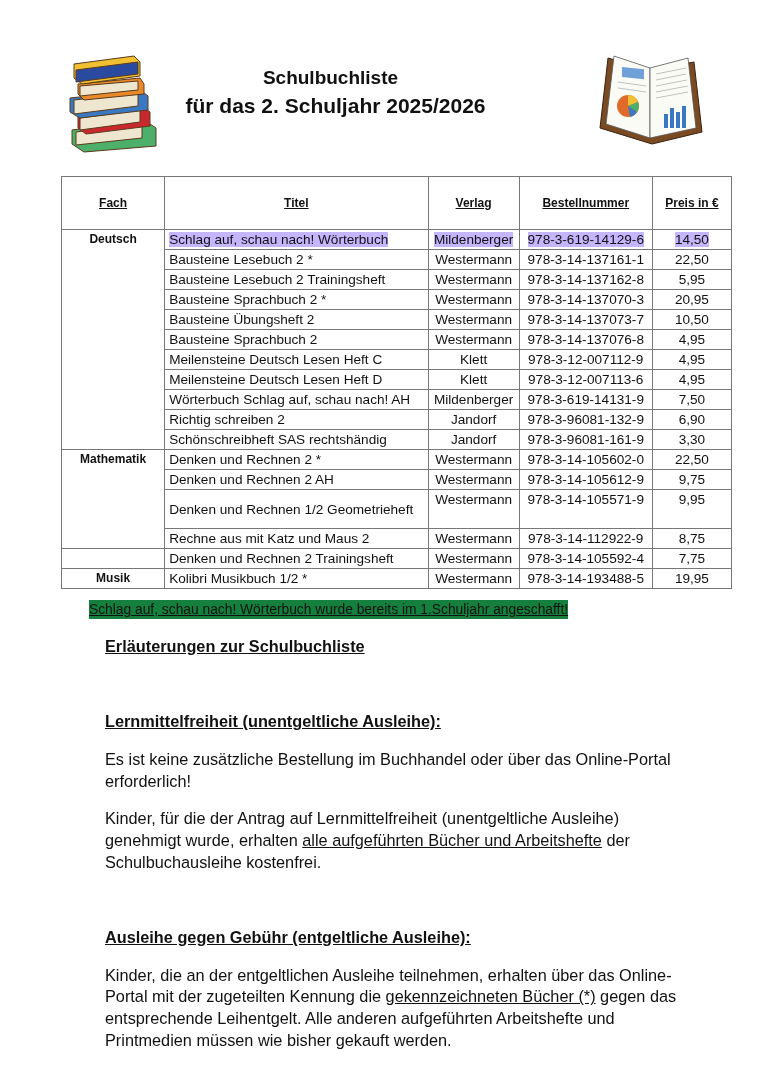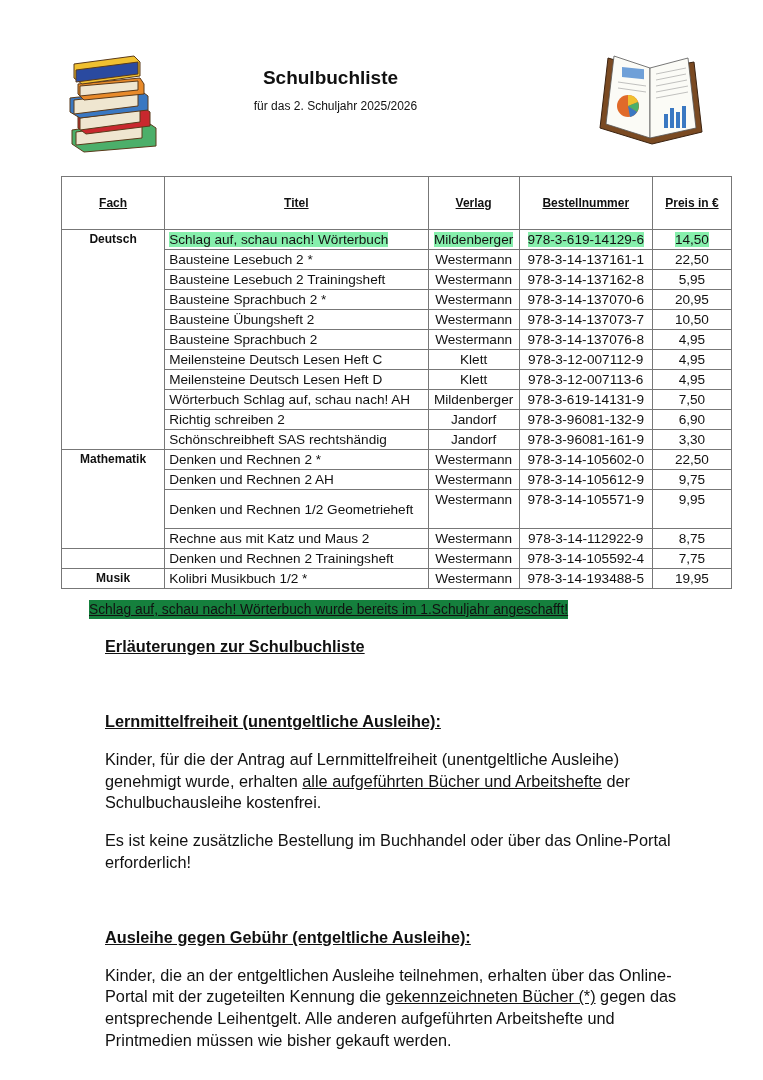--- a/index.html
+++ b/index.html
@@ -1,34 +1,34 @@
 <!DOCTYPE html>
 <html><head>
 <meta charset="utf-8">
 <style>
   html, body { margin:0; padding:0; background:#ffffff; }
   body { width:763px; height:1080px; position:relative; overflow:hidden;
          font-family:"Liberation Sans", sans-serif; color:#111; }
   .title-block { position:absolute; left:0; top:64px; width:671px; text-align:center; }
   .title-block .t1 { font-size:19px; font-weight:bold; line-height:28px; margin-left:-10px; }
-  .title-block .t2 { font-size:12px; font-weight:normal; line-height:28px; }
+  .title-block .t2 { font-size:21px; font-weight:bold; line-height:28px; }
   .books-left { position:absolute; left:64px; top:48px; width:100px; height:105px; }
   .book-right { position:absolute; left:594px; top:48px; width:112px; height:100px; }
 
   table.booklist { position:absolute; left:61px; top:176px; width:671px;
                    border-collapse:collapse; font-size:13.6px; }
   table.booklist td, table.booklist th { border:1px solid #777; padding:0 4px; height:19px;
                    line-height:19px; white-space:nowrap; }
   table.booklist th { height:52px; font-size:12px; font-weight:bold; text-decoration:underline; }
   .c-fach { width:94px; text-align:center; font-weight:bold; font-size:12px; vertical-align:top;margin-top:17px; }
   .c-titel { width:254px; text-align:left; }
   .c-verlag { width:82px; text-align:center; }
   .c-nr { width:124px; text-align:center; }
   .c-preis { width:70px; text-align:center; }
-  .hl { background:#86efac; }
+  .hl { background:#c4b5fd; }
   td.wrap { white-space:normal; line-height:18px; }
   td.vtop { vertical-align:top; }
 
   .notes { position:absolute; left:89px; top:598px; width:620px; font-size:16.3px; line-height:21.7px; }
   .notes .note-hl { font-size:13.8px; background:#15803d; text-decoration:underline; display:inline-block; line-height:19px; }
   .notes .h { font-weight:bold; text-decoration:underline; }
   .notes .u { text-decoration:underline; }
   .notes p { margin:16px; }
   .gap { height:21.7px; }
 </style>
@@ -108,21 +108,21 @@
     </tr>
     <tr>
       <td class="c-titel">Bausteine Lesebuch 2 Trainingsheft</td>
       <td class="c-verlag">Westermann</td>
       <td class="c-nr">978-3-14-137162-8</td>
       <td class="c-preis">5,95</td>
     </tr>
     <tr>
       <td class="c-titel">Bausteine Sprachbuch 2 *</td>
       <td class="c-verlag">Westermann</td>
-      <td class="c-nr">978-3-14-137070-6</td>
+      <td class="c-nr">978-3-14-137070-3</td>
       <td class="c-preis">20,95</td>
     </tr>
     <tr>
       <td class="c-titel">Bausteine Übungsheft 2</td>
       <td class="c-verlag">Westermann</td>
       <td class="c-nr">978-3-14-137073-7</td>
       <td class="c-preis">10,50</td>
     </tr>
     <tr>
       <td class="c-titel">Bausteine Sprachbuch 2</td>
@@ -202,20 +202,20 @@
       <td class="c-preis">19,95</td>
     </tr>
   </tbody>
 </table>
 
 <div class="notes">
   <span class="note-hl">Schlag auf, schau nach! Wörterbuch wurde bereits im 1.Schuljahr angeschafft!</span>
   <p class="h">Erläuterungen zur Schulbuchliste</p>
   <div class="gap"></div>
   <p class="h">Lernmittelfreiheit (unentgeltliche Ausleihe):</p>
+  <p>Es ist keine zusätzliche Bestellung im Buchhandel oder über das Online-Portal erforderlich!</p>
   <p><span>Kinder, für die der Antrag auf Lernmittelfreiheit (unentgeltliche Ausleihe) genehmigt wurde, erhalten </span><span class="u">alle aufgeführten Bücher und Arbeitshefte</span><span> der Schulbuchausleihe kostenfrei.</span></p>
-  <p>Es ist keine zusätzliche Bestellung im Buchhandel oder über das Online-Portal erforderlich!</p>
   <div class="gap"></div>
   <p class="h">Ausleihe gegen Gebühr (entgeltliche Ausleihe):</p>
   <p><span>Kinder, die an der entgeltlichen Ausleihe teilnehmen, erhalten über das Online-Portal mit der zugeteilten Kennung die </span><span class="u">gekennzeichneten Bücher (*)</span><span> gegen das entsprechende Leihentgelt. Alle anderen aufgeführten Arbeitshefte und Printmedien müssen wie bisher gekauft werden.</span></p>
   <div class="gap"></div>
   <p>Bitte beachten Sie, das Mathebuch Denken und Rechnen 2 ist eine Neuauflage!</p>
 </div>
 
 </body></html>

